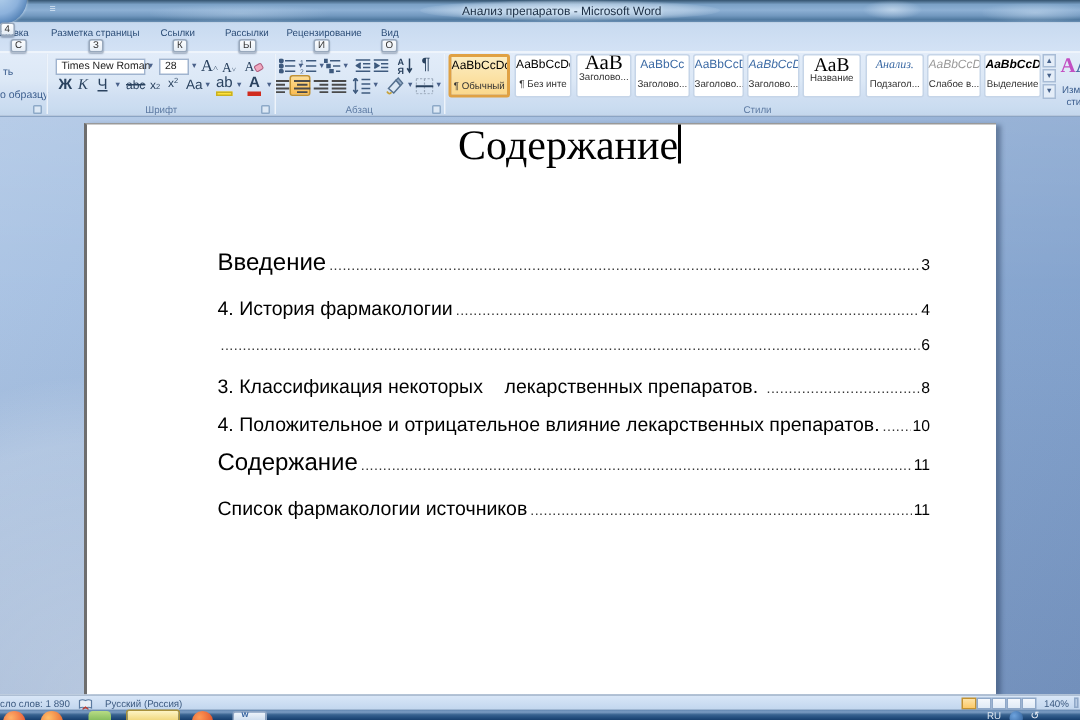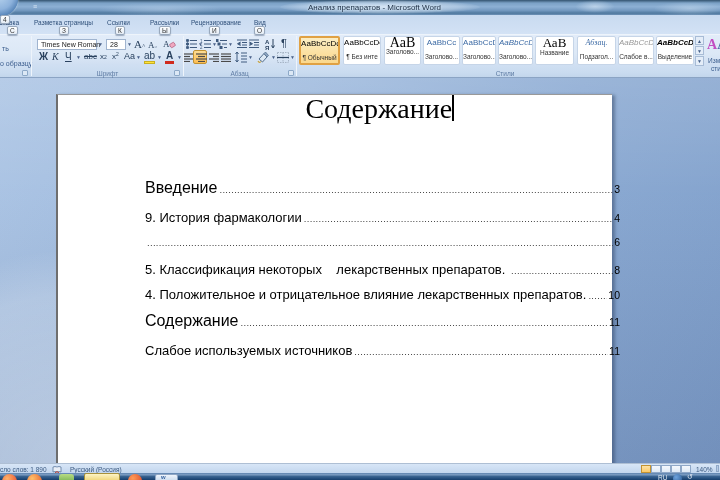--- a/index.html
+++ b/index.html
@@ -41,21 +41,21 @@
   border:1px solid #c6d5e8; border-radius:2px; text-align:center; overflow:hidden; }
 .chip .s { display:block; margin-top:1px; font-size:8px; line-height:10px; white-space:nowrap; }
 .chip .n { display:block; font-size:6.5px; color:#333; margin-top:5px; white-space:nowrap; }
 .chip.sel { background:linear-gradient(#fbedc3,#fbd88c); border:2px solid #e0a143; }
 
 
 #docarea { left:0; top:78px; width:720px; height:385px;
   background:linear-gradient(to bottom, rgba(255,255,255,0.14) 0%, rgba(255,255,255,0.02) 30%, rgba(10,20,60,0.10) 100%), linear-gradient(115deg,#abc4e4 0%,#9db9dd 35%,#8aa9d2 65%,#7e9eca 100%); overflow:hidden; }
 #sheen { left:-150px; top:170px; width:430px; height:430px; border-radius:50%;
   background:radial-gradient(circle,rgba(255,255,255,.34) 0%,rgba(255,255,255,.2) 55%,rgba(255,255,255,0) 70%); }
-#page { left:56px; top:16px; width:556px; height:381px; background:#fff;
+#page { left:56px; top:4px; width:608px; height:381px; background:#fff;
   border-left:2px solid #6e6e6e; border-top:1px solid #999;
   box-shadow:3px 1px 3px rgba(40,60,90,.45); }
 
 
 #doctitle { left:84px; top:0px; width:475px; text-align:center; line-height:1;
   font-family:"Liberation Serif", serif; font-size:28px; color:#000; }
 .tocrow { position:absolute; left:87px; width:475px; display:flex; align-items:baseline; color:#000; line-height:1; }
 .tocrow .txt { white-space:pre; }
 .toc-h { font-size:16px; }
 .toc-e { font-size:13px; }
@@ -284,21 +284,21 @@
     </div>
   <div class="chip" style="left:498px; width:35px;">
       <span class="s" style="color:#3d6ba5; font-style:italic;">AaBbCcD</span>
       <span class="n">Заголово...</span>
     </div>
   <div class="chip" style="left:535px; width:39px;">
       <span class="s" style="font-size:13px; font-family:'Liberation Serif',serif; margin-top:1px;">АаВ</span>
       <span class="n" style="margin-top:1px">Название</span>
     </div>
   <div class="chip" style="left:577px; width:39px;">
-      <span class="s" style="color:#3d6ba5; font-style:italic; font-family:'Liberation Serif',serif;">Абзац.</span>
+      <span class="s" style="color:#3d6ba5; font-style:italic; font-family:'Liberation Serif',serif;">Анализ.</span>
       <span class="n">Подзагол...</span>
     </div>
   <div class="chip" style="left:618px; width:36px;">
       <span class="s" style="color:#999; font-style:italic;">AaBbCcDi</span>
       <span class="n">Слабое в...</span>
     </div>
   <div class="chip" style="left:656px; width:38px;">
       <span class="s" style="font-style:italic; font-weight:bold;">AaBbCcDi</span>
       <span class="n">Выделение</span>
     </div>
@@ -314,45 +314,45 @@
 <div class="abs" id="docarea">
   <div class="abs" id="sheen"></div>
   <div class="abs" id="page">
     <div class="abs" id="doctitle">Содержание<span style="display:inline-block; width:1.5px; height:26px; background:#000; vertical-align:-3px;"></span></div>
     <div class="tocrow toc-h" style="top:85px;">
         <span class="txt">Введение</span>
         <span class="lead">.................................................................................................................................................................</span>
         <span class="pg">3</span>
       </div>
     <div class="tocrow toc-e" style="top:115.5px;">
-        <span class="txt">9. История фармакологии</span>
+        <span class="txt">4. История фармакологии</span>
         <span class="lead">.................................................................................................................................................................</span>
         <span class="pg">4</span>
       </div>
     <div class="tocrow toc-e" style="top:141.5px;">
         <span class="lead">.................................................................................................................................................................</span>
         <span class="pg">6</span>
       </div>
     <div class="tocrow toc-e" style="top:167.5px;">
-        <span class="txt">5. Классификация некоторых    лекарственных препаратов. </span>
+        <span class="txt">3. Классификация некоторых    лекарственных препаратов. </span>
         <span class="lead">.................................................................................................................................................................</span>
         <span class="pg">8</span>
       </div>
     <div class="tocrow toc-e" style="top:193px;">
         <span class="txt">4. Положительное и отрицательное влияние лекарственных препаратов.</span>
         <span class="lead">.................................................................................................................................................................</span>
         <span class="pg">10</span>
       </div>
     <div class="tocrow toc-h" style="top:218px;">
         <span class="txt">Содержание</span>
         <span class="lead">.................................................................................................................................................................</span>
         <span class="pg">11</span>
       </div>
     <div class="tocrow toc-e" style="top:248.5px;">
-        <span class="txt">Слабое используемых источников</span>
+        <span class="txt">Список фармакологии источников</span>
         <span class="lead">.................................................................................................................................................................</span>
         <span class="pg">11</span>
       </div>
   </div>
 </div>
 
 <div class="abs" id="statusbar">
   <span class="abs" style="left:0; top:2px;">сло слов: 1 890</span>
   <svg class="abs" style="left:52px; top:1.5px;" width="10" height="8">
       <path d="M1 1 Q3 0 5 1 Q7 0 9 1 L9 6 Q7 5 5 6 Q3 5 1 6 Z" fill="#e8eef6" stroke="#5a7aa0" stroke-width="0.8"></path>

